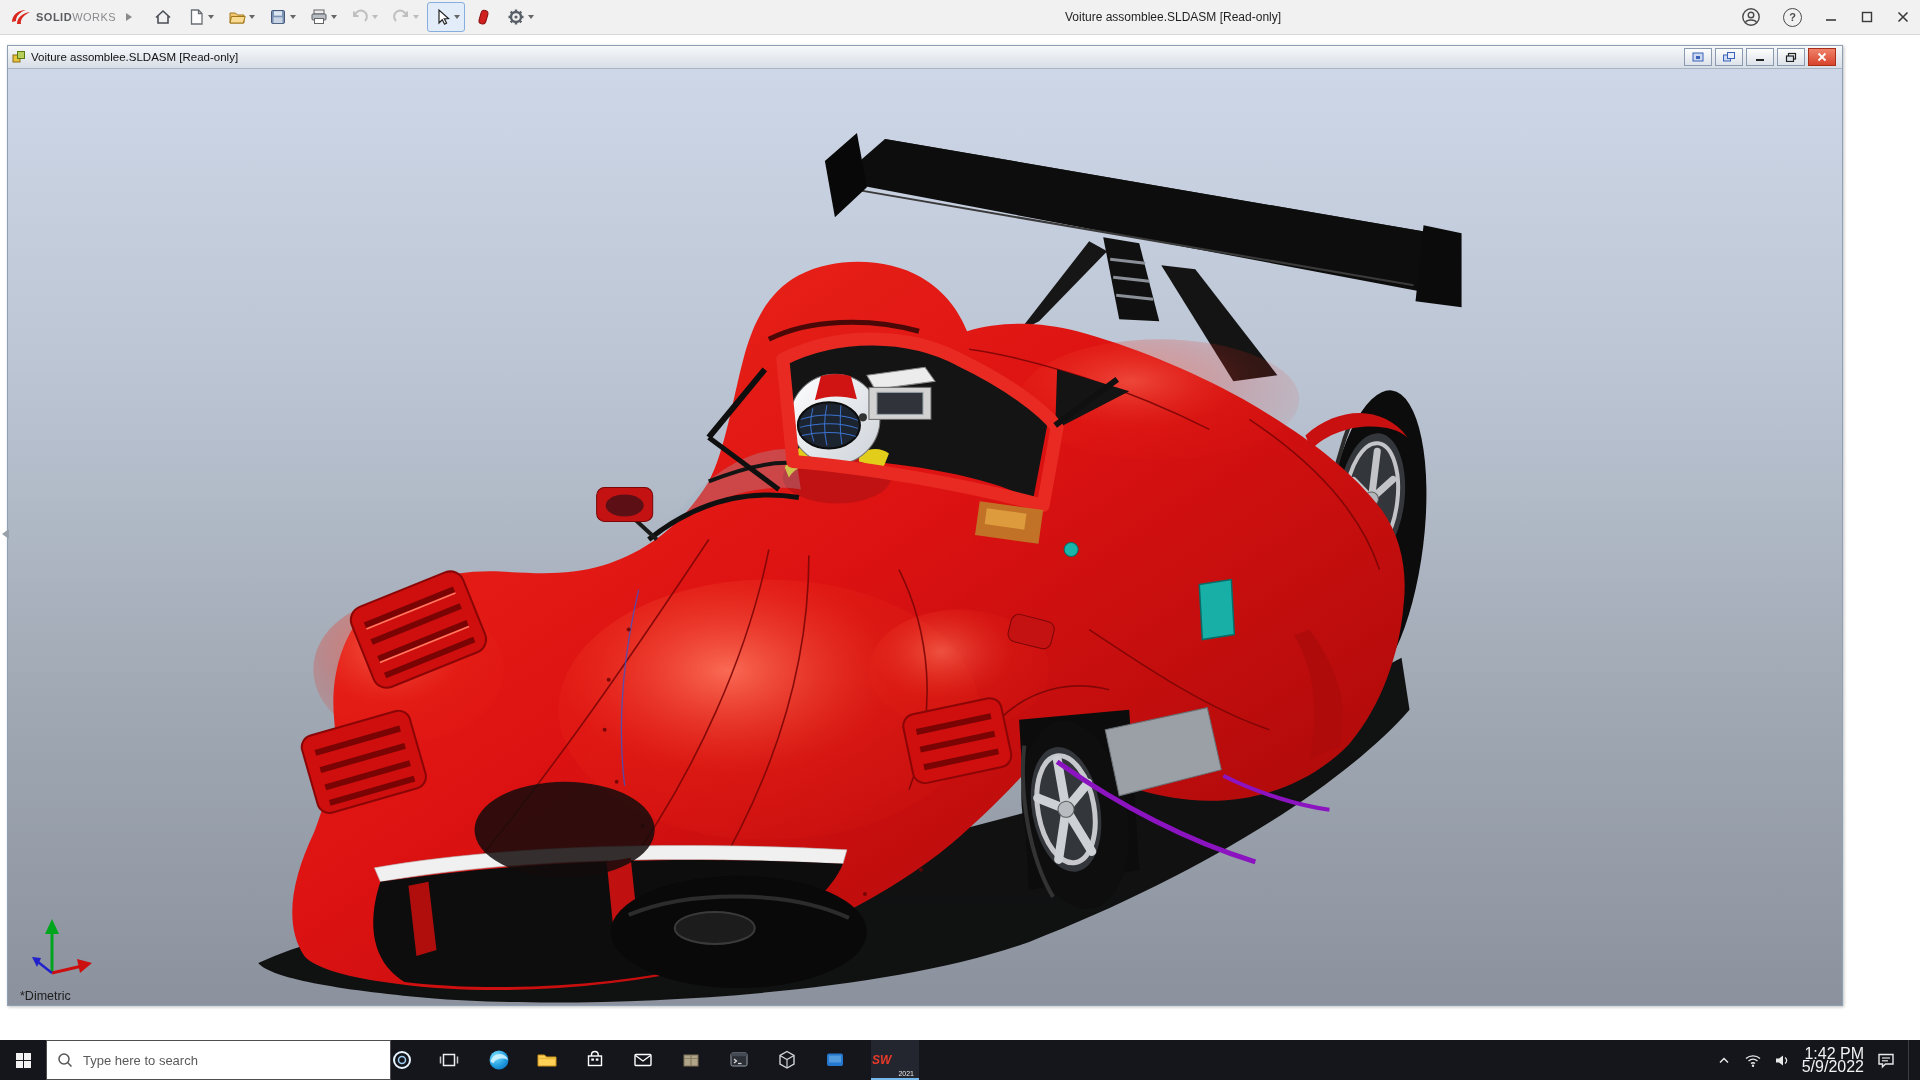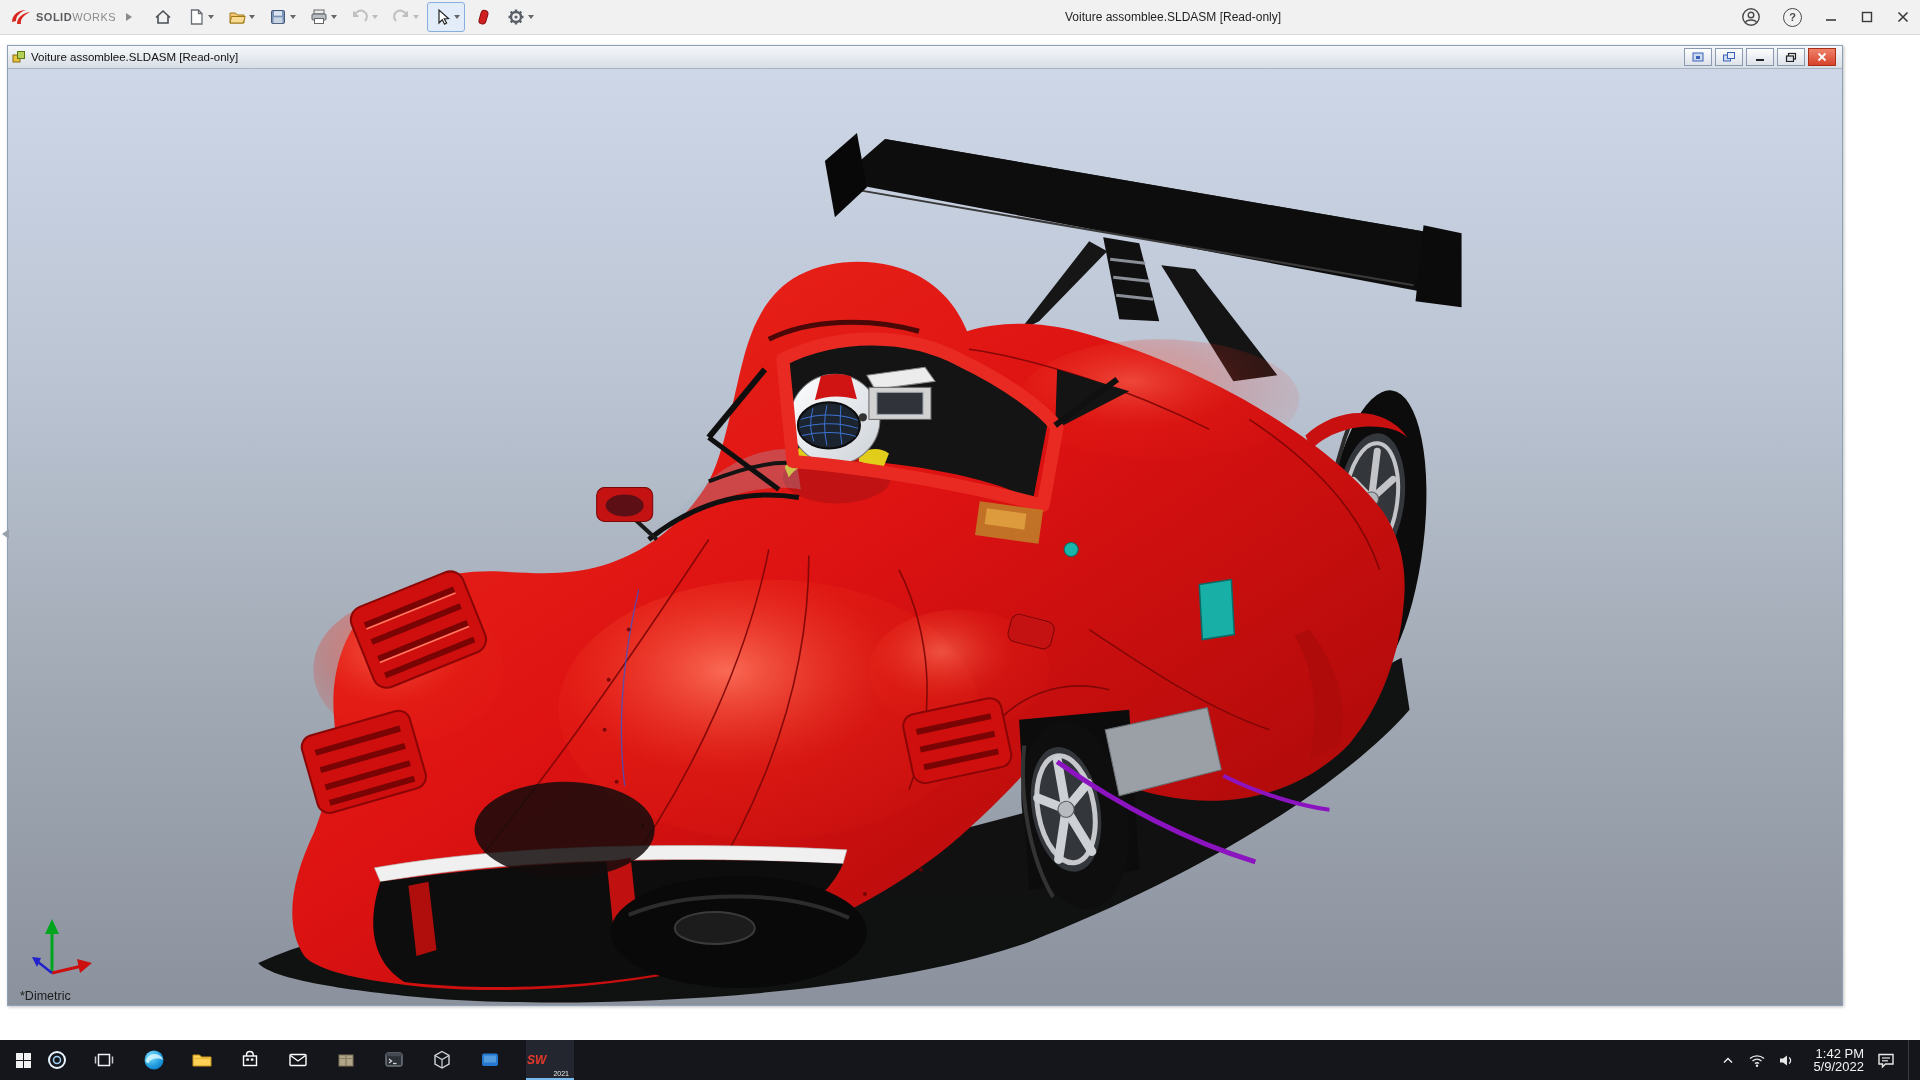--- a/index.html
+++ b/index.html
@@ -47,21 +47,21 @@
   .tstart{width:46px;display:flex;align-items:center;justify-content:center;}
   .tsearch{width:343px;background:#ffffff;border:1px solid #4e4e4e;display:flex;align-items:center;}
   .tsearch input{flex:1;border:none;outline:none;font-size:13px;color:#333;background:transparent;
     font-family:"Liberation Sans",sans-serif;}
   .tsearch input::placeholder{color:#5a5a5a;opacity:1;}
   .tsearch svg{margin:0 8px 0 10px;}
   .tb-ic{width:48px;display:flex;align-items:center;position:relative;}
   .tb-ic.running{background:#23262e;box-shadow:inset 0 -2px 0 #76b9ed;}
   .sw-badge{position:absolute;right:5px;bottom:3px;font-size:7px;color:#e8e8e8;}
   .tray{margin-left:auto;display:flex;align-items:center;gap:12px;padding-right:6px;}
-  .clock{text-align:right;font-size:13px;line-height:13px;color:#f2f2f2;min-width:58px;}
+  .clock{text-align:right;font-size:16px;line-height:13px;color:#f2f2f2;min-width:58px;}
   .showdesk{width:5px;border-left:1px solid #3a3d44;height:40px;}
 </style>
 </head>
 <body>
 
 <div class="titlebar">
   <div class="brand">
     <svg width="22" height="20" viewBox="0 0 22 20">
       <path d="M2 15 C2 8 8 3 16 3 C10 5 6 9 6 14 Z" fill="#d8281e"></path>
       <path d="M7 17 C7 11 12 6 20 5 C14 8 10 12 11 17 Z" fill="#d8281e"></path>
@@ -434,20 +434,27 @@
 
 <div class="taskbar">
   <div class="tstart">
     <svg width="17" height="17">
       <rect x="1" y="1" width="7" height="7" fill="#f2f2f2"></rect>
         <rect x="9" y="1" width="7" height="7" fill="#f2f2f2"></rect>
       <rect x="1" y="9" width="7" height="7" fill="#f2f2f2"></rect>
         <rect x="9" y="9" width="7" height="7" fill="#f2f2f2"></rect>
     </svg>
   </div>
+  <div class="tsearch">
+    <svg width="16" height="16">
+        <circle cx="7" cy="7" r="5" fill="none" stroke="#555" stroke-width="1.5"></circle>
+        <line x1="10.8" y1="10.8" x2="14.5" y2="14.5" stroke="#555" stroke-width="1.5"></line>
+      </svg>
+    <input type="text" placeholder="Type here to search" style="">
+  </div>
   <div class="tb-ic">
     <svg width="22" height="22">
         <circle cx="11" cy="11" r="8" fill="none" stroke="#e8f4ff" stroke-width="2"></circle>
         <circle cx="11" cy="11" r="3.5" fill="none" stroke="#9ecff5" stroke-width="1.5"></circle>
       </svg>
   </div>
   <div class="tb-ic">
     <svg width="20" height="20">
         <rect x="4.5" y="4.5" width="11" height="11" fill="none" stroke="#f0f0f0" stroke-width="1.5"></rect>
         <line x1="1.5" y1="6.5" x2="1.5" y2="13.5" stroke="#c8c8c8" stroke-width="1.5"></line>

